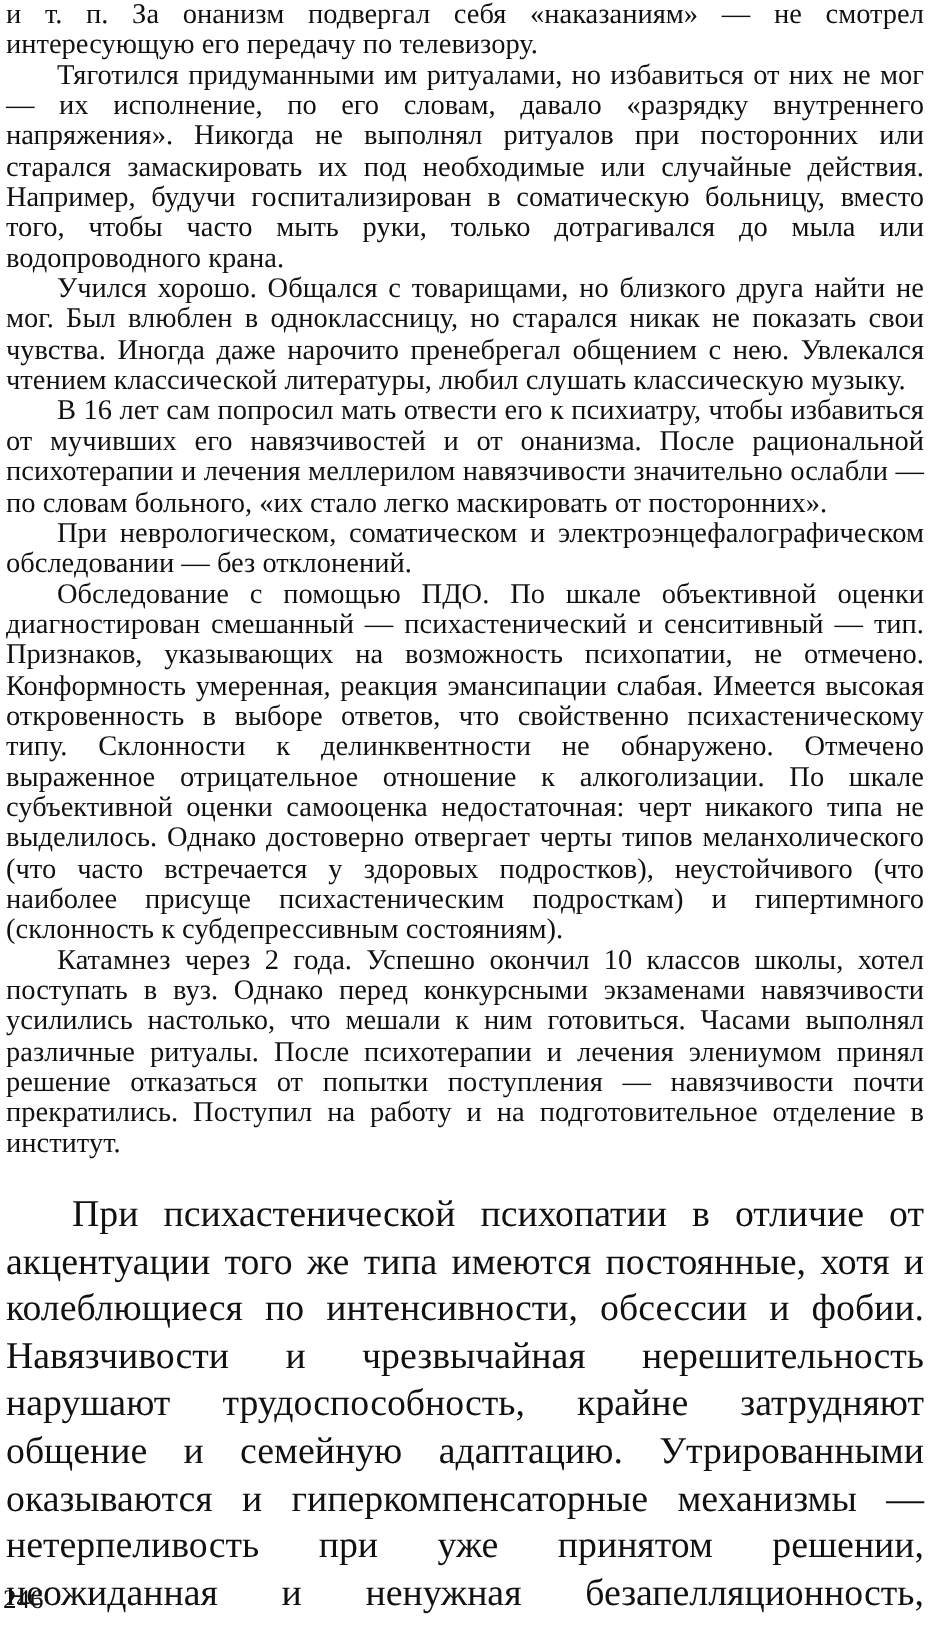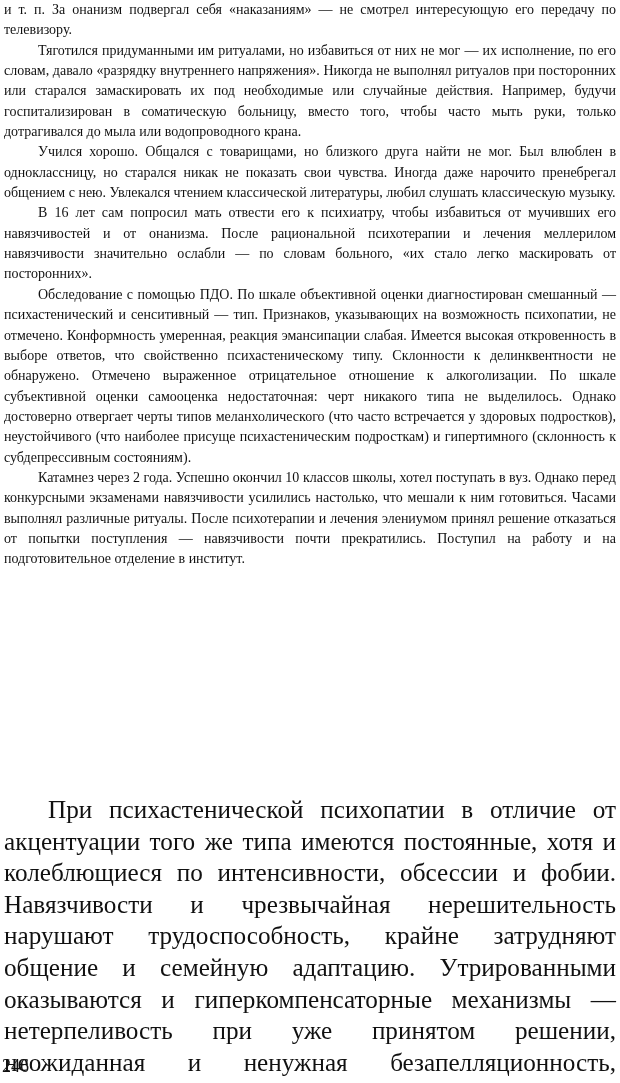--- a/index.html
+++ b/index.html
@@ -1,33 +1,34 @@
 <!DOCTYPE html>
 <html><head>
 <meta charset="utf-8">
 <style>
   html, body { margin: 0; padding: 0; background: #ffffff; }
   body { width: 620px; height: 1083px; overflow: hidden; position: relative; color: #111; }
   .page { position: absolute; left: 4px; top: 0; width: 612px; }
-  .small { font-family: "Liberation Serif", serif; font-size: 14px; line-height: 20.35px; text-align: justify; }
+  .small { font-family: "Liberation Serif", serif; font-size: 19px; line-height: 20.35px; text-align: justify; }
   .small p { margin: 0; text-indent: 34px; }
   .small p.noindent { text-indent: 0; }
   .large { position: absolute; left: 4px; top: 794px; width: 612px; font-family: "Liberation Serif", serif; font-size: 25.2px; line-height: 31.6px; text-align: justify; }
   .large p { margin: 0; text-indent: 44px; }
   .it { }
   .pagenum { position: absolute; left: 2px; top: 1056px; font-family: "Liberation Serif", serif; font-size: 18px; }
 </style>
 </head>
 <body>
 
 <div class="page small">
   <p class="noindent"><span>и т. п. За онанизм подвергал себя «наказаниям» — не смотрел интересующую его передачу по телевизору.</span></p>
   <p><span>Тяготился придуманными им ритуалами, но избавиться от них не мог — их исполнение, по его словам, давало «разрядку внутреннего напряжения». Никогда не выполнял ритуалов при посторонних или старался замаскировать их под необходимые или случайные действия. Например, будучи госпитализирован в соматическую больницу, вместо того, чтобы часто мыть руки, только дотрагивался до мыла или водопроводного крана.</span></p>
   <p><span>Учился хорошо. Общался с товарищами, но близкого друга найти не мог. Был влюблен в одноклассницу, но старался никак не показать свои чувства. Иногда даже нарочито пренебрегал общением с нею. Увлекался чтением классической литературы, любил слушать классическую музыку.</span></p>
   <p><span>В 16 лет сам попросил мать отвести его к психиатру, чтобы избавиться от мучивших его навязчивостей и от онанизма. После рациональной психотерапии и лечения меллерилом навязчивости значительно ослабли — по словам больного, «их стало легко маскировать от посторонних».</span></p>
+  <p><span>При неврологическом, соматическом и электроэнцефалографическом обследовании — без отклонений.</span></p>
   <p><span class="it">Обследование с помощью ПДО.</span><span> По шкале объективной оценки диагностирован смешанный — психастенический и сенситивный — тип. Признаков, указывающих на возможность психопатии, не отмечено. Конформность умеренная, реакция эмансипации слабая. Имеется высокая откровенность в выборе ответов, что свойственно психастеническому типу. Склонности к делинквентности не обнаружено. Отмечено выраженное отрицательное отношение к алкоголизации. По шкале субъективной оценки самооценка недостаточная: черт никакого типа не выделилось. Однако достоверно отвергает черты типов меланхолического (что часто встречается у здоровых подростков), неустойчивого (что наиболее присуще психастеническим подросткам) и гипертимного (склонность к субдепрессивным состояниям).</span></p>
   <p><span class="it">Катамнез</span><span> через 2 года. Успешно окончил 10 классов школы, хотел поступать в вуз. Однако перед конкурсными экзаменами навязчивости усилились настолько, что мешали к ним готовиться. Часами выполнял различные ритуалы. После психотерапии и лечения элениумом принял решение отказаться от попытки поступления — навязчивости почти прекратились. Поступил на работу и на подготовительное отделение в институт.</span></p>
 </div>
 
 <div class="large">
   <p><span>При психастенической психопатии в отличие от акцентуации того же типа имеются постоянные, хотя и колеблющиеся по интенсивности, обсессии и фобии. Навязчивости и чрезвычайная нерешительность нарушают трудоспособность, крайне затрудняют общение и семейную адаптацию. Утрированными оказываются и гиперкомпенсаторные механизмы — нетерпеливость при уже принятом решении, неожиданная и ненужная безапелляционность, доходящий до карикатуры педантизм.</span></p>
 
 </div>
 
 <div class="pagenum">246</div>

